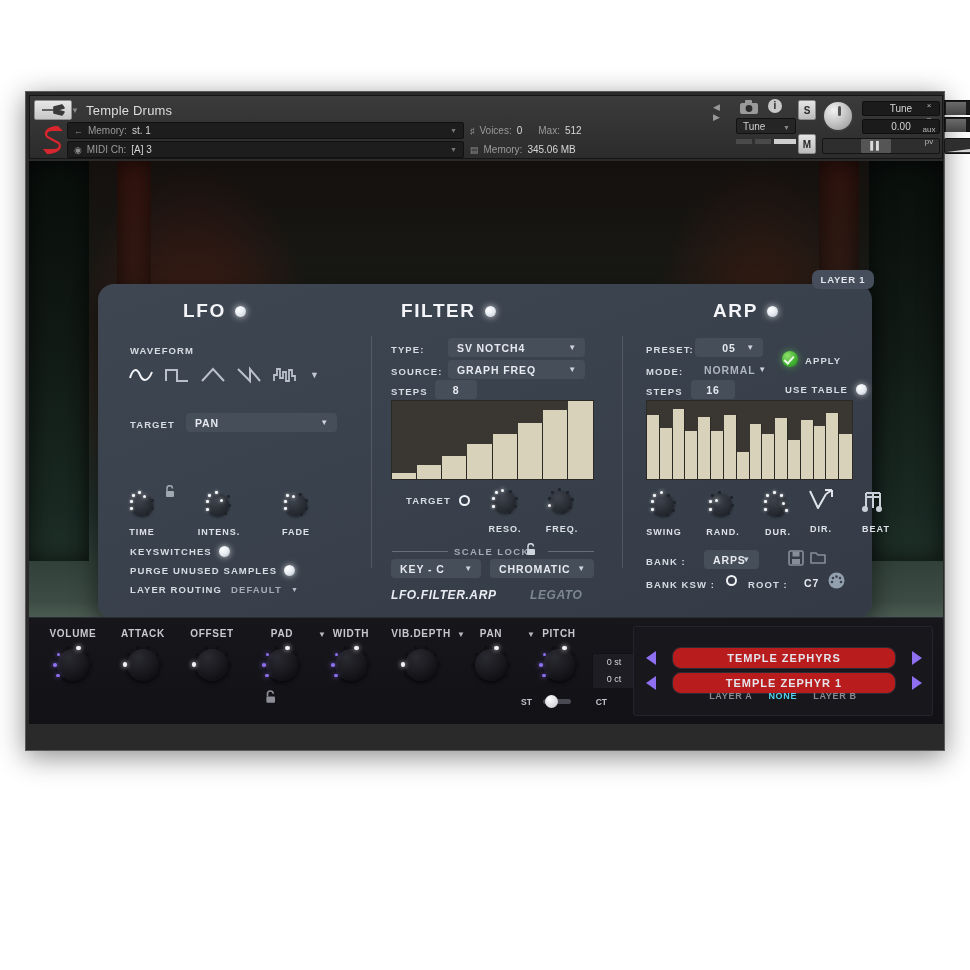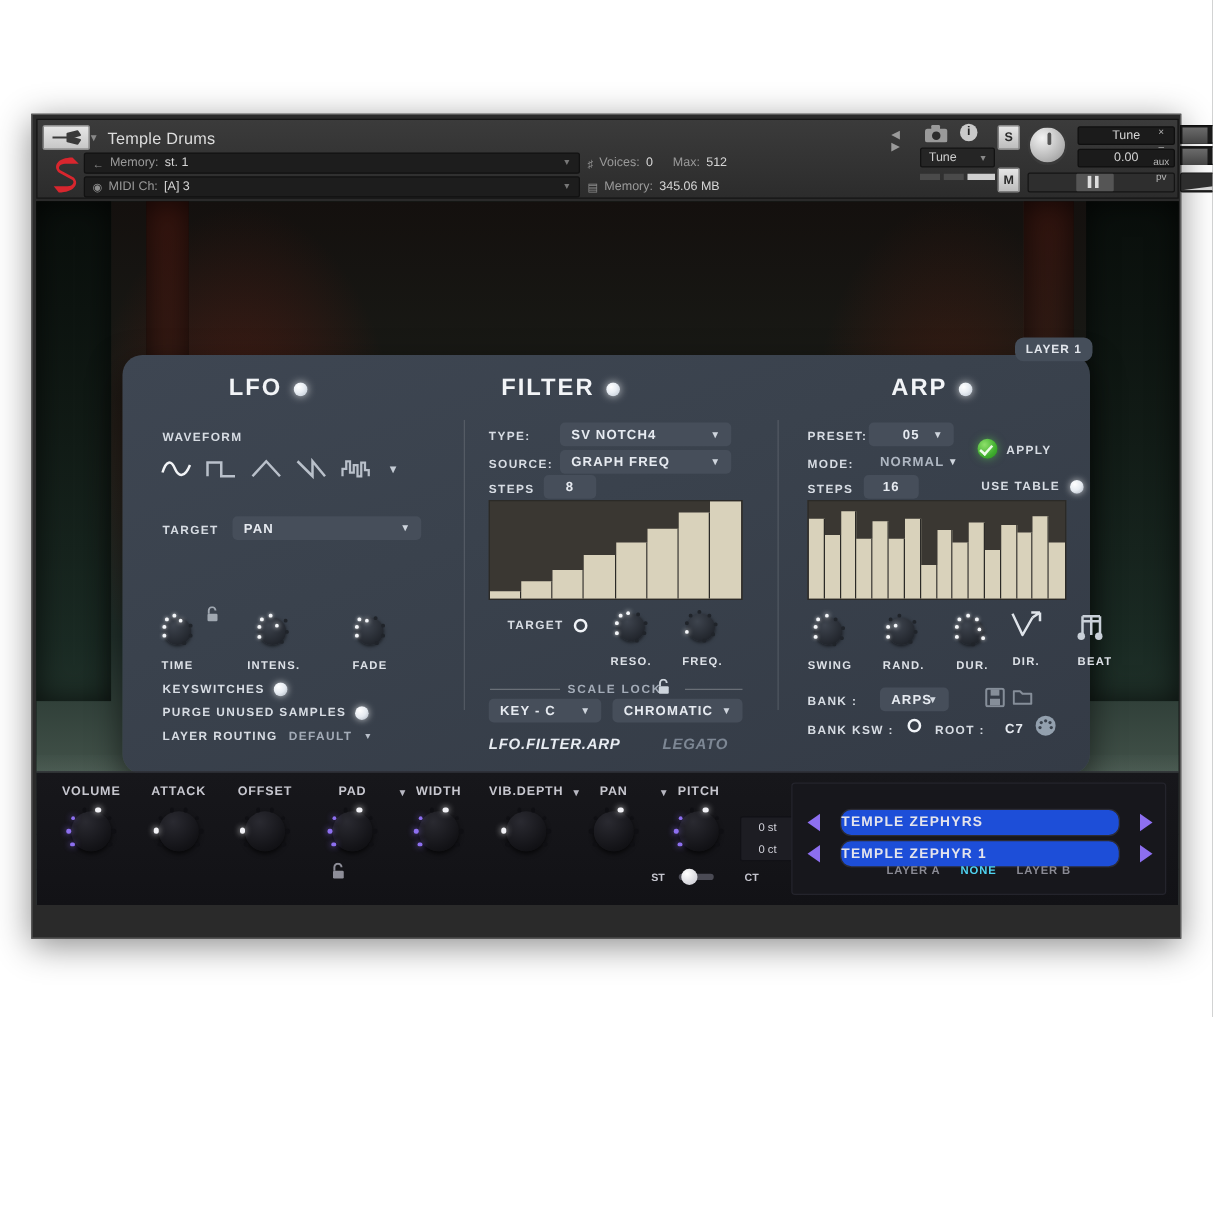--- a/index.html
+++ b/index.html
@@ -258,23 +258,23 @@
   .stct .hdl { position:absolute; left:9px; top:0px; width:13px; height:13px; border-radius:50%; background: radial-gradient(circle at 35% 30%, #fff, #c3c3cc); }
   .stct span { position:absolute; top:2px; color:#c4c4cd; font-size:8.5px; font-weight:bold; }
 
   
   #browser {
     position:absolute; right:10px; top:8px; width:300px; height:90px;
     background:#17171c; border:1px solid #24242c; border-radius:3px;
   }
   .pbrow { position:absolute; left:12px; width:276px; height:22px; display:flex; align-items:center; }
   .pbfield {
-    flex:1; height:22px; margin:0 16px; background:#1d4ed8; border:1px solid #2b2b34;
+    flex:1; height:22px; margin:0 16px; background:#b91c1c; border:1px solid #2b2b34;
     border-radius:9px; color:#e4e4ec; font-size:11px; font-weight:bold;
-    letter-spacing:1px; text-align:left; line-height:21px;
+    letter-spacing:1px; text-align:center; line-height:21px;
   }
   .tri-l, .tri-r { width:0; height:0; border-top:7px solid transparent; border-bottom:7px solid transparent; }
   .tri-l { border-right:10px solid #8d6ff0; }
   .tri-r { border-left:10px solid #8d6ff0; }
   .abrow { position:absolute; left:0; right:0; top:64px; display:flex; justify-content:center; gap:16px; font-size:9px; font-weight:bold; letter-spacing:.7px; }
 
   
   #foot { position:absolute; left:3px; bottom:3px; width:914px; height:25px; background:linear-gradient(#3a3a3a,#2d2d2d); border-top:1px solid #4a4a4a; }
   .ftab {
     position:absolute; top:4px; height:17px; border-radius:3px;

